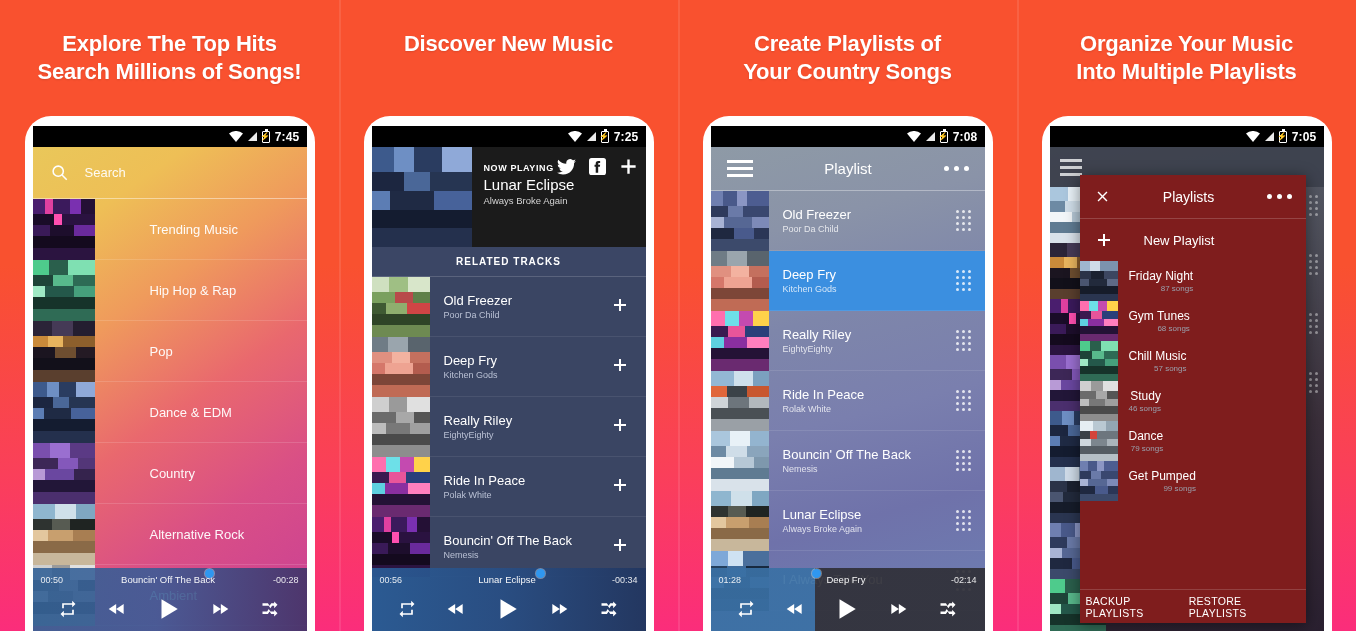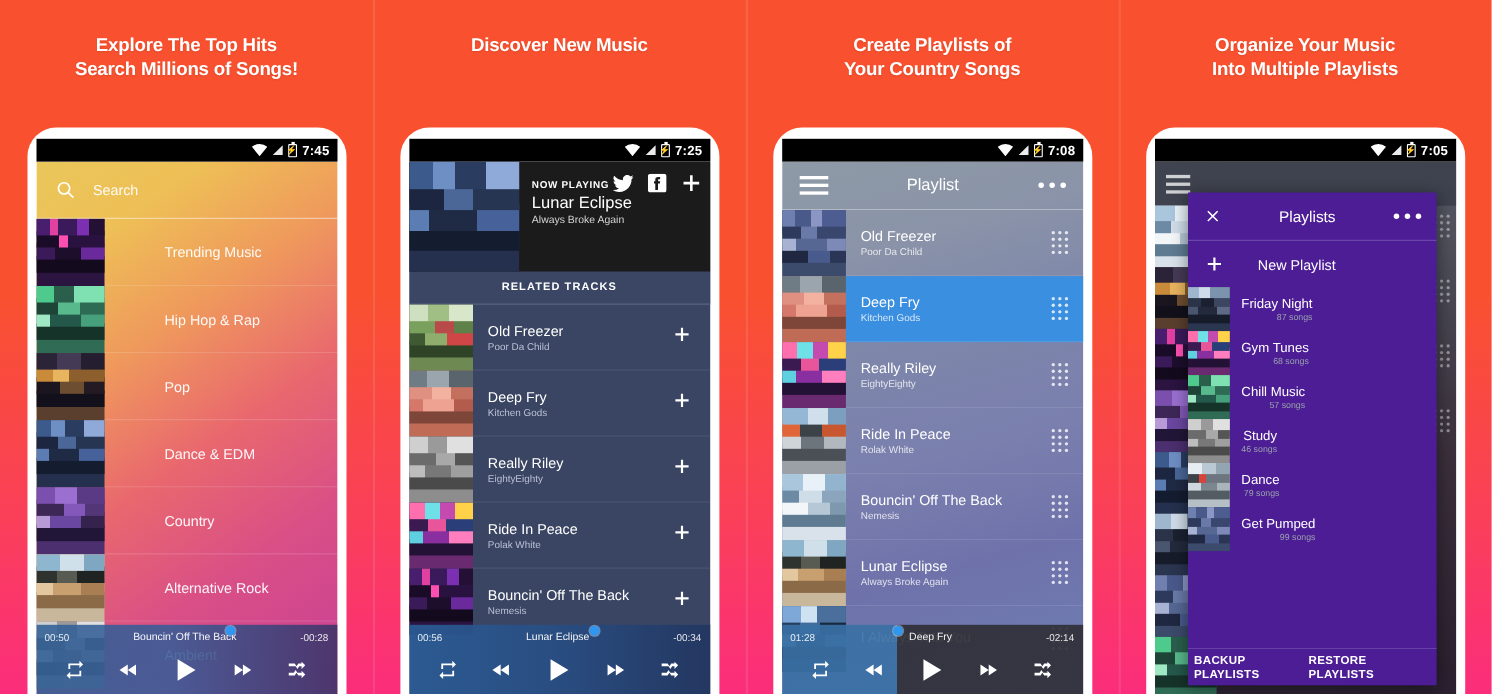--- a/index.html
+++ b/index.html
@@ -24,21 +24,21 @@
     content: "";
     position: absolute;
     left: 0; top: 0; bottom: 0;
     width: 2px;
     background: rgba(255,255,255,0.10);
   }
   .headline {
     margin-top: 30px;
     text-align: center;
     color: #ffffff;
-    font-size: 17px;
+    font-size: 22px;
     font-weight: bold;
     line-height: 1.27;
     letter-spacing: -0.2px;
     text-shadow: 0 1px 2px rgba(0,0,0,0.12);
   }
   .headline .l2 { display: block; }
 
   
   .phone {
     position: absolute;
@@ -401,21 +401,21 @@
   .s4-behind-thumbs { display: flex; flex-direction: column; width: 56px; }
   .s4-behind-thumbs div { height: 56px; }
   .s4-grips {
     position: absolute; right: 6px; top: 48px; bottom: 0;
     display: flex; flex-direction: column; gap: 38px;
     opacity: .55;
   }
   .s4-modal {
     position: absolute;
     left: 30px; right: 18px; top: 28px; bottom: 8px;
-    background: #4c1d95;
+    background: #7f1d1d;
     box-shadow: 0 2px 14px rgba(0,0,0,0.45);
     display: flex; flex-direction: column;
   }
   .s4-bar {
     height: 44px; display: flex; align-items: center; padding: 0 14px;
     border-bottom: 1px solid rgba(255,255,255,0.18);
   }
   .s4-title { flex: 1 1 auto; text-align: center; color: #fff; font-size: 14px; }
   .s4-new {
     height: 42px; display: flex; align-items: center; gap: 32px;
@@ -426,21 +426,21 @@
   .s4-row { height: 40px; display: flex; align-items: center; }
   .s4-thumb { width: 38px; height: 40px; flex: 0 0 38px; }
   .s4-txt { padding-left: 11px; }
   .s4-tt { color: #fff; font-size: 12px; }
   .s4-ts { color: #9aa1ad; font-size: 8px; margin-top: 1px; }
   .s4-foot {
     height: 34px; display: flex; align-items: center; justify-content: space-around;
     border-top: 1px solid rgba(255,255,255,0.16);
     padding: 0 6px;
   }
-  .s4-foot div { color: #fff; font-size: 10.5px; font-weight: bold; letter-spacing: 0.3px; }
+  .s4-foot div { color: #fff; font-size: 10.5px; font-weight: normal; letter-spacing: 0.3px; }
 
   .hamburger { display: flex; flex-direction: column; gap: 4px; }
   .hamburger i { display: block; width: 26px; height: 3px; background: #fff; }
   .hamburger.small i { width: 22px; height: 3px; background: rgba(255,255,255,0.75); }
   .dots3 { display: flex; gap: 5px; }
   .dots3 i { display: block; width: 5px; height: 5px; border-radius: 50%; background: #fff; }
 </style>
 </head>
 <body>
 

